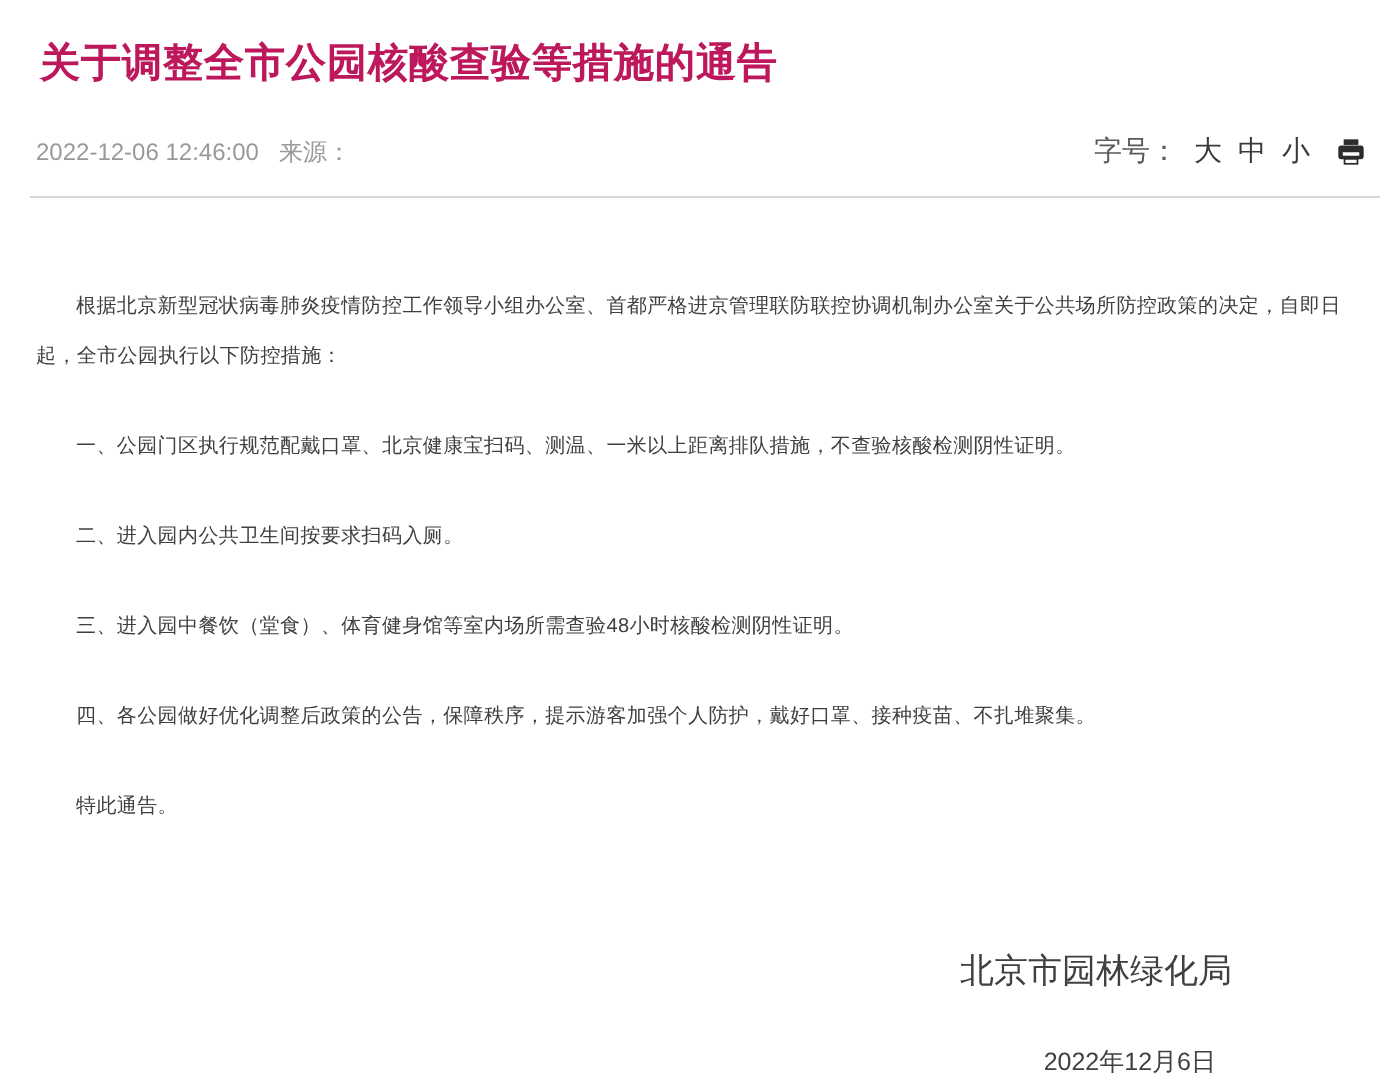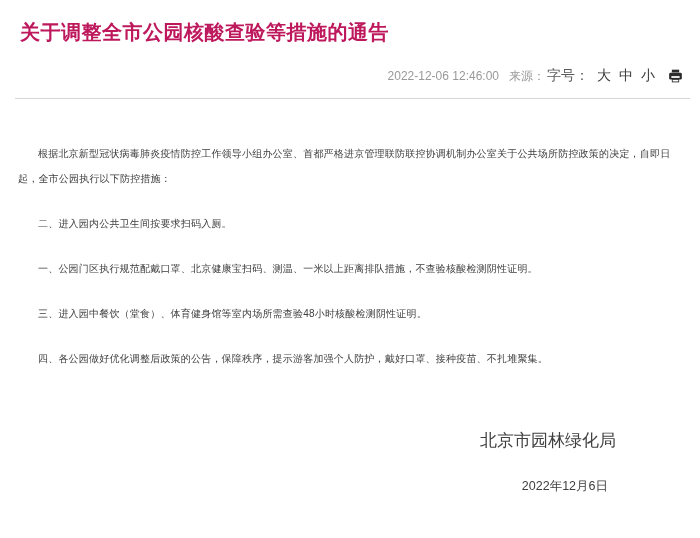--- a/index.html
+++ b/index.html
@@ -19,21 +19,21 @@
   .article-title {
     margin: 18px 20px 0 20px;
     font-size: 20px;
     line-height: 28px;
     font-weight: bold;
     color: #be185d;
     letter-spacing: 0.5px;
   }
   .meta-row {
     display: flex;
-    justify-content: flex-end;
+    justify-content: space-between;
     align-items: center;
     margin: 21px 16px 0 18px;
     font-size: 12px;
     color: #999999;
   }
   .meta-left { display: flex; align-items: center; white-space: nowrap; }
   .meta-left .datetime { margin-right: 10px; }
   .meta-left .source-label { margin-right: 2px; }
   .meta-right { display: flex; align-items: center; color: #4a4a4a; font-size: 14px; }
   .fontsize-label { color: #5a5a5a; margin-right: 4px; }
@@ -117,24 +117,25 @@
           </svg>
         </span>
       </button>
     </div>
   </div>
 
   <hr class="divider">
 
   <div class="article-body">
     <p class="first">根据北京新型冠状病毒肺炎疫情防控工作领导小组办公室、首都严格进京管理联防联控协调机制办公室关于公共场所防控政策的决定，自即日起，全市公园执行以下防控措施：</p>
+    <p>一、公园门区执行规范配戴口罩、北京健康宝扫码、测温、一米以上距离排队措施，不查验核酸检测阴性证明。</p>
     <p>二、进入园内公共卫生间按要求扫码入厕。</p>
-    <p>一、公园门区执行规范配戴口罩、北京健康宝扫码、测温、一米以上距离排队措施，不查验核酸检测阴性证明。</p>
     <p>三、进入园中餐饮（堂食）、体育健身馆等室内场所需查验48小时核酸检测阴性证明。</p>
     <p>四、各公园做好优化调整后政策的公告，保障秩序，提示游客加强个人防护，戴好口罩、接种疫苗、不扎堆聚集。</p>
+    <p>特此通告。</p>
 
     <div class="signature">
       <div class="org">北京市园林绿化局</div>
       <div class="date">2022年12月6日</div>
     </div>
   </div>
 
 </div>
 
 </body></html>

